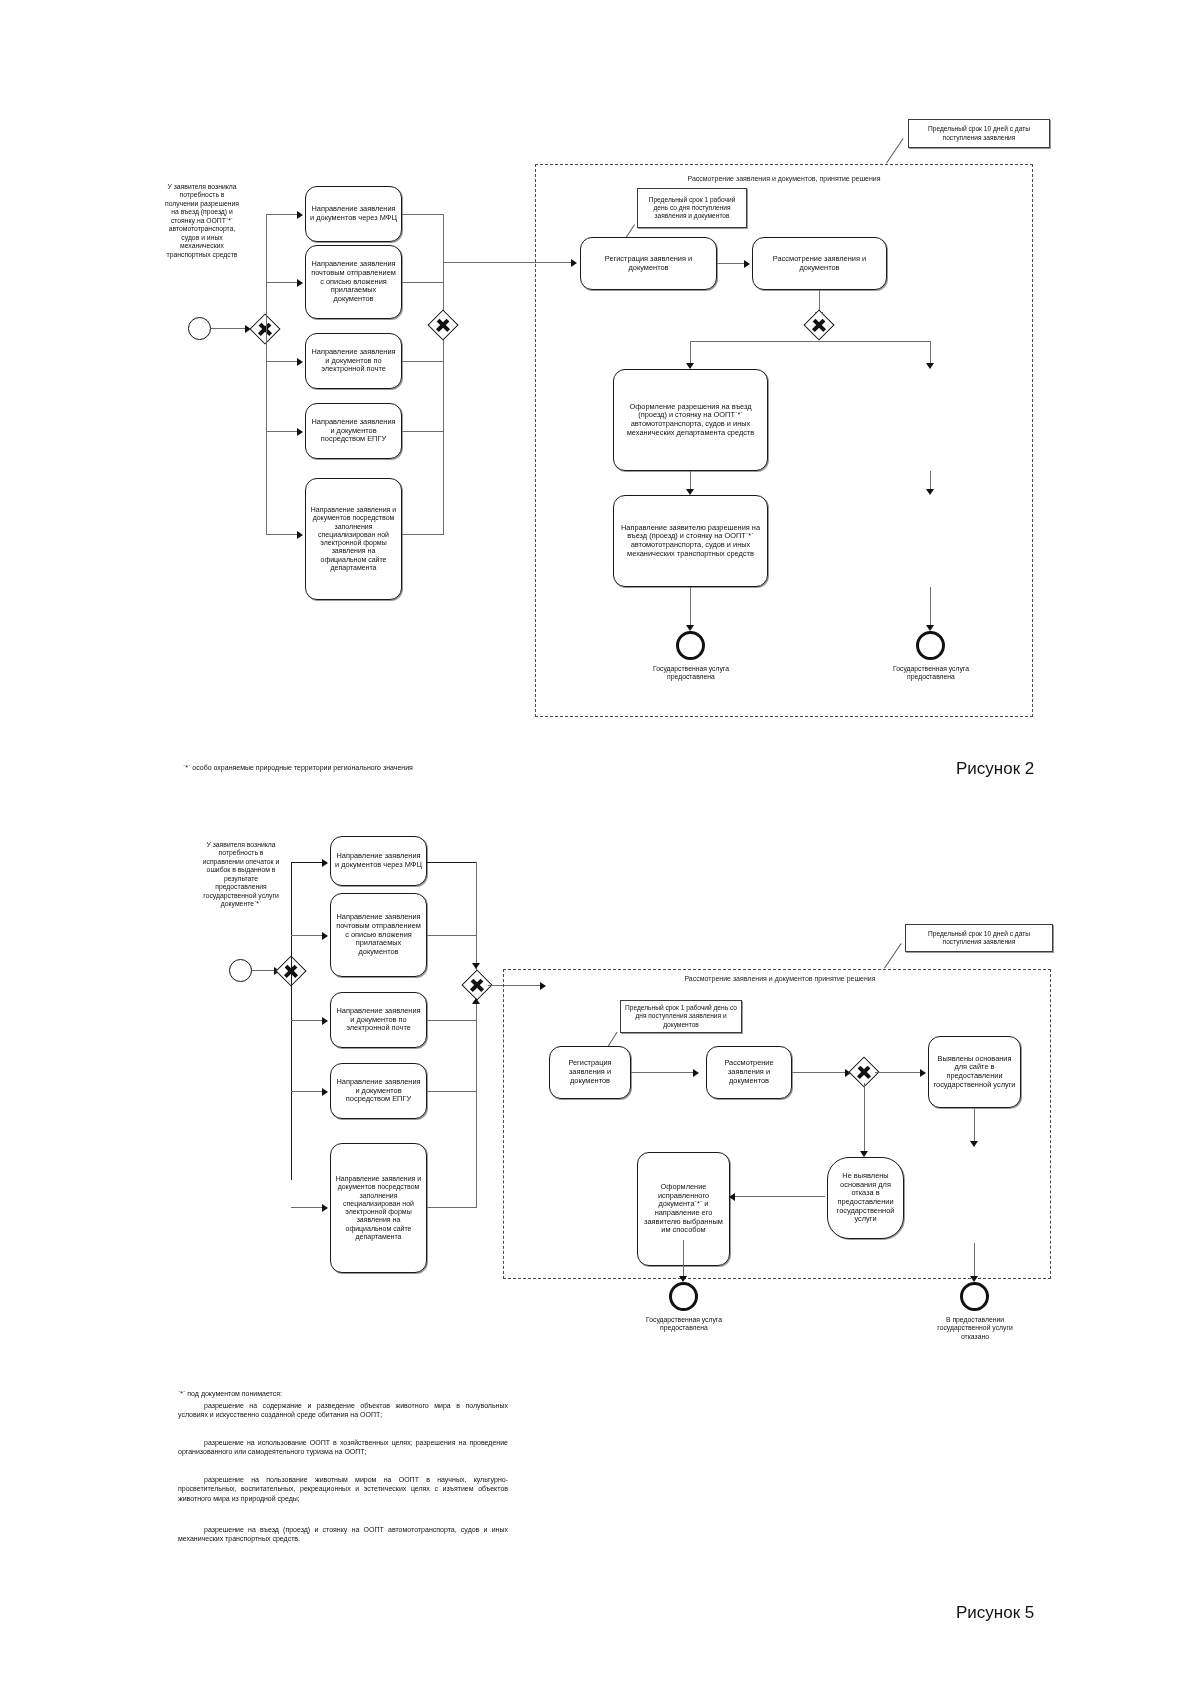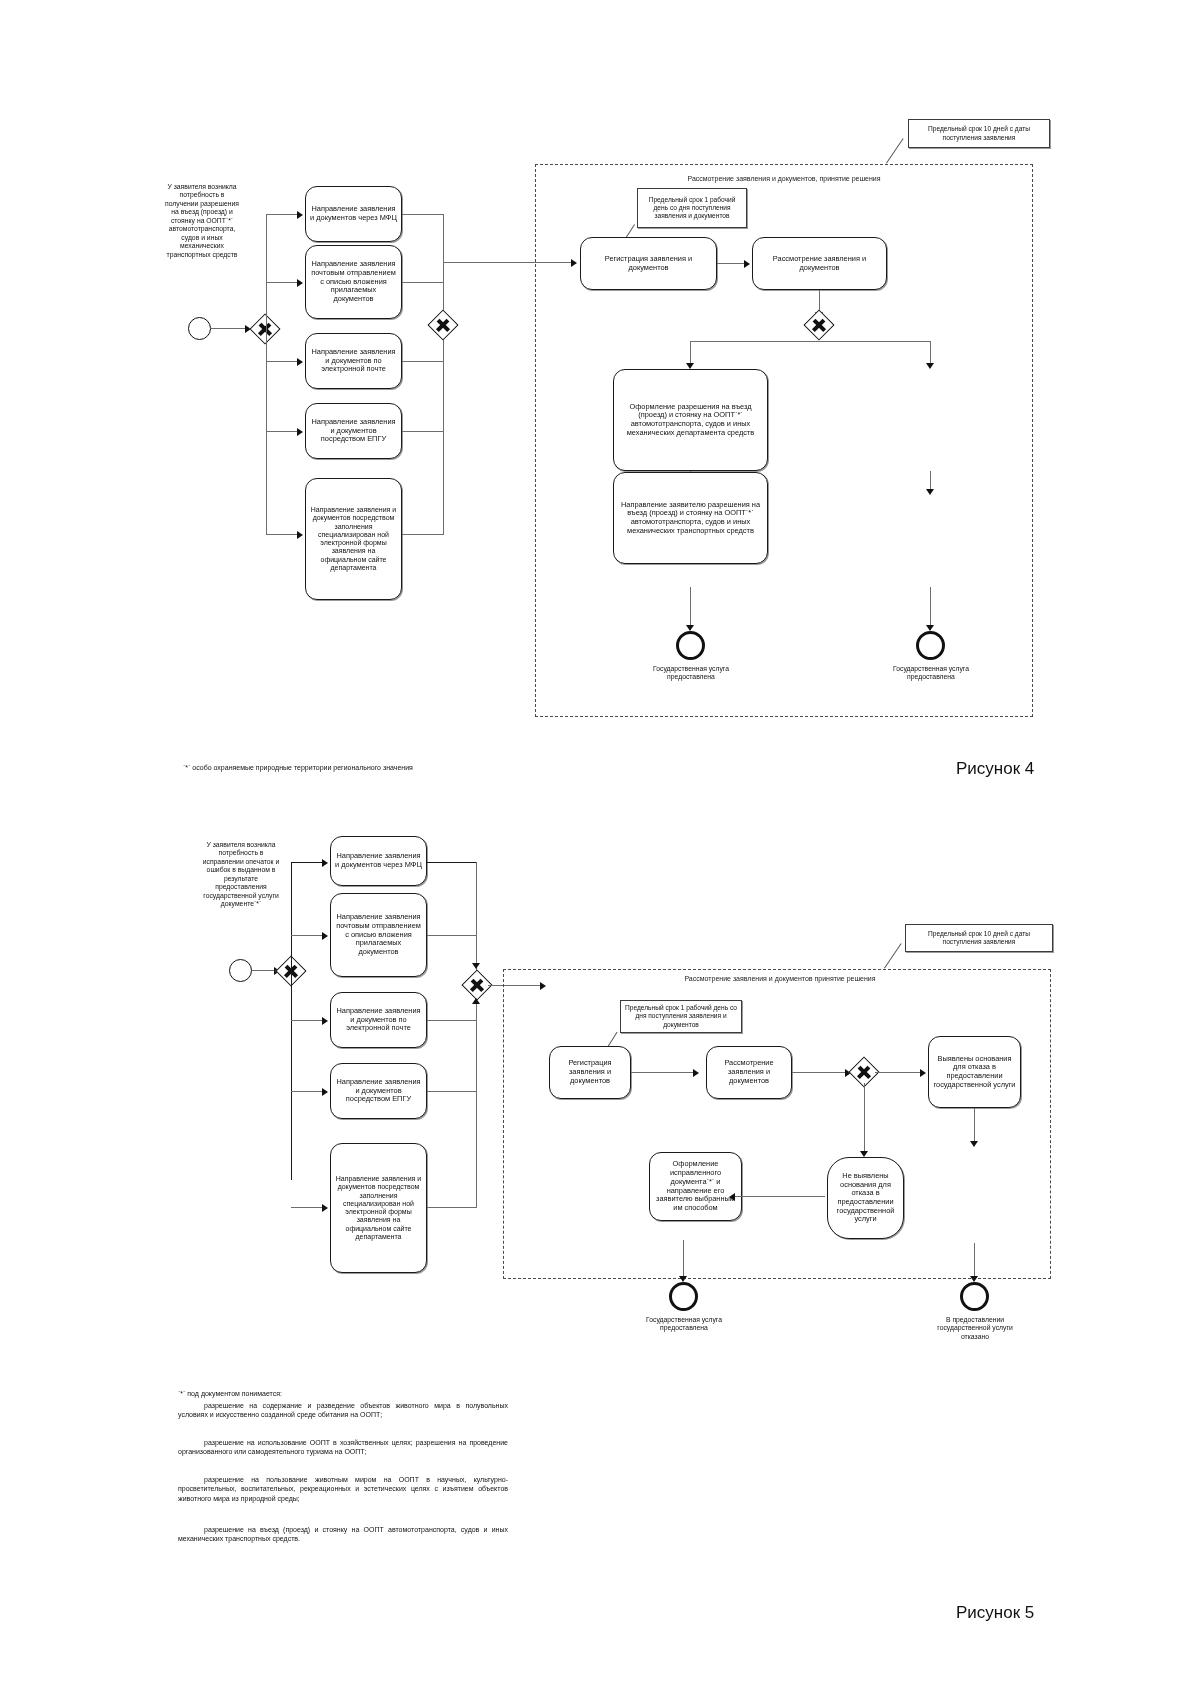--- a/index.html
+++ b/index.html
@@ -203,36 +203,36 @@
   <div class="ln v" style="left:930px; top:341px; height:24px;"></div>
   <div class="arw d" style="left:926px; top:363px;"></div>
 
   <div class="node node-t" style="left:613px; top:369px; width:155px; height:102px;">Оформление   разрешения на въезд (проезд) и стоянку на ООПТ`*` автомототранспорта, судов и иных механических департамента средств</div>
 
   <div class="ln v" style="left:690px; top:471px; height:20px;"></div>
   <div class="arw d" style="left:686px; top:489px;"></div>
   <div class="ln v" style="left:930px; top:471px; height:20px;"></div>
   <div class="arw d" style="left:926px; top:489px;"></div>
 
-  <div class="node node-t" style="left:613px; top:472px; width:155px; height:92px;">Направление заявителю разрешения на въезд (проезд) и стоянку на ООПТ`*` автомототранспорта, судов и иных механических транспортных средств</div>
+  <div class="node node-t" style="left:613px; top:495px; width:155px; height:92px;">Направление заявителю разрешения на въезд (проезд) и стоянку на ООПТ`*` автомототранспорта, судов и иных механических транспортных средств</div>
 
   <div class="ln v" style="left:690px; top:587px; height:40px;"></div>
   <div class="arw d" style="left:686px; top:625px;"></div>
   <div class="ln v" style="left:930px; top:587px; height:40px;"></div>
   <div class="arw d" style="left:926px; top:625px;"></div>
 
   <div class="endev" style="left:676px; top:631px; width:29px; height:29px;"></div>
   <div class="endev" style="left:916px; top:631px; width:29px; height:29px;"></div>
 
   <div class="ev-label" style="left:640px; top:665px; width:102px;">Государственная услуга предоставлена</div>
   <div class="ev-label" style="left:880px; top:665px; width:102px;">Государственная услуга предоставлена</div>
 
   <div class="note" style="left:183px; top:763px; width:240px;">`*` особо охраняемые природные территории регионального значения</div>
 
-  <div class="figlabel" style="left:956px; top:759px;">Рисунок 4</div>
+  <div class="figlabel" style="left:956px; top:759px;">Рисунок 2</div>
 
   <div class="ev-label" style="left:200px; top:841px; width:82px; font-size:6.8px;">У заявителя возникла потребность в исправлении опечаток и ошибок в выданном в результате предоставления государственной услуги документе`*`</div>
   <div class="startev" style="left:229px; top:959px; width:23px; height:23px;"></div>
 
   <div class="ln h" style="left:252px; top:970px; width:22px;"></div>
   <div class="arw r" style="left:274px; top:967px;"></div>
   <div class="gw" style="left:280px; top:960px;"></div>
 
   <div class="ln v dk" style="left:291px; top:862px; height:318px;"></div>
 
@@ -284,25 +284,25 @@
   <div class="ln h" style="left:792px; top:1072px; width:53px;"></div>
   <div class="arw r" style="left:845px; top:1069px;"></div>
   <div class="gw" style="left:853px; top:1061px;"></div>
 
   <div class="ln h" style="left:875px; top:1072px; width:45px;"></div>
   <div class="arw r" style="left:920px; top:1069px;"></div>
 
   <div class="ln v" style="left:864px; top:1083px; height:70px;"></div>
   <div class="arw d" style="left:860px; top:1151px;"></div>
 
-  <div class="node node-t" style="left:928px; top:1036px; width:93px; height:72px;">Выявлены основания для отказа в предоставлении государственной услуги</div>
+  <div class="node node-t" style="left:928px; top:1036px; width:93px; height:72px;">Выявлены основания для сайте в предоставлении государственной услуги</div>
 
   <div class="node node-t" style="left:827px; top:1157px; width:77px; height:82px;border-radius:22px;">Не выявлены основания для отказа в предоставлении государственной услуги</div>
 
-  <div class="node node-t" style="left:637px; top:1152px; width:93px; height:69px;margin-left:12px;">Оформление исправленного документа`*`  и направление его заявителю выбранным им способом</div>
+  <div class="node node-t" style="left:637px; top:1152px; width:93px; height:114px;">Оформление исправленного документа`*`  и направление его заявителю выбранным им способом</div>
 
   <div class="ln h" style="left:733px; top:1196px; width:92px;"></div>
   <div class="arw l" style="left:729px; top:1193px;"></div>
 
   <div class="ln v" style="left:974px; top:1108px; height:35px;"></div>
   <div class="arw d" style="left:970px; top:1141px;"></div>
 
 
   <div class="ln v" style="left:683px; top:1240px; height:38px;"></div>
   <div class="arw d" style="left:679px; top:1276px;"></div>

